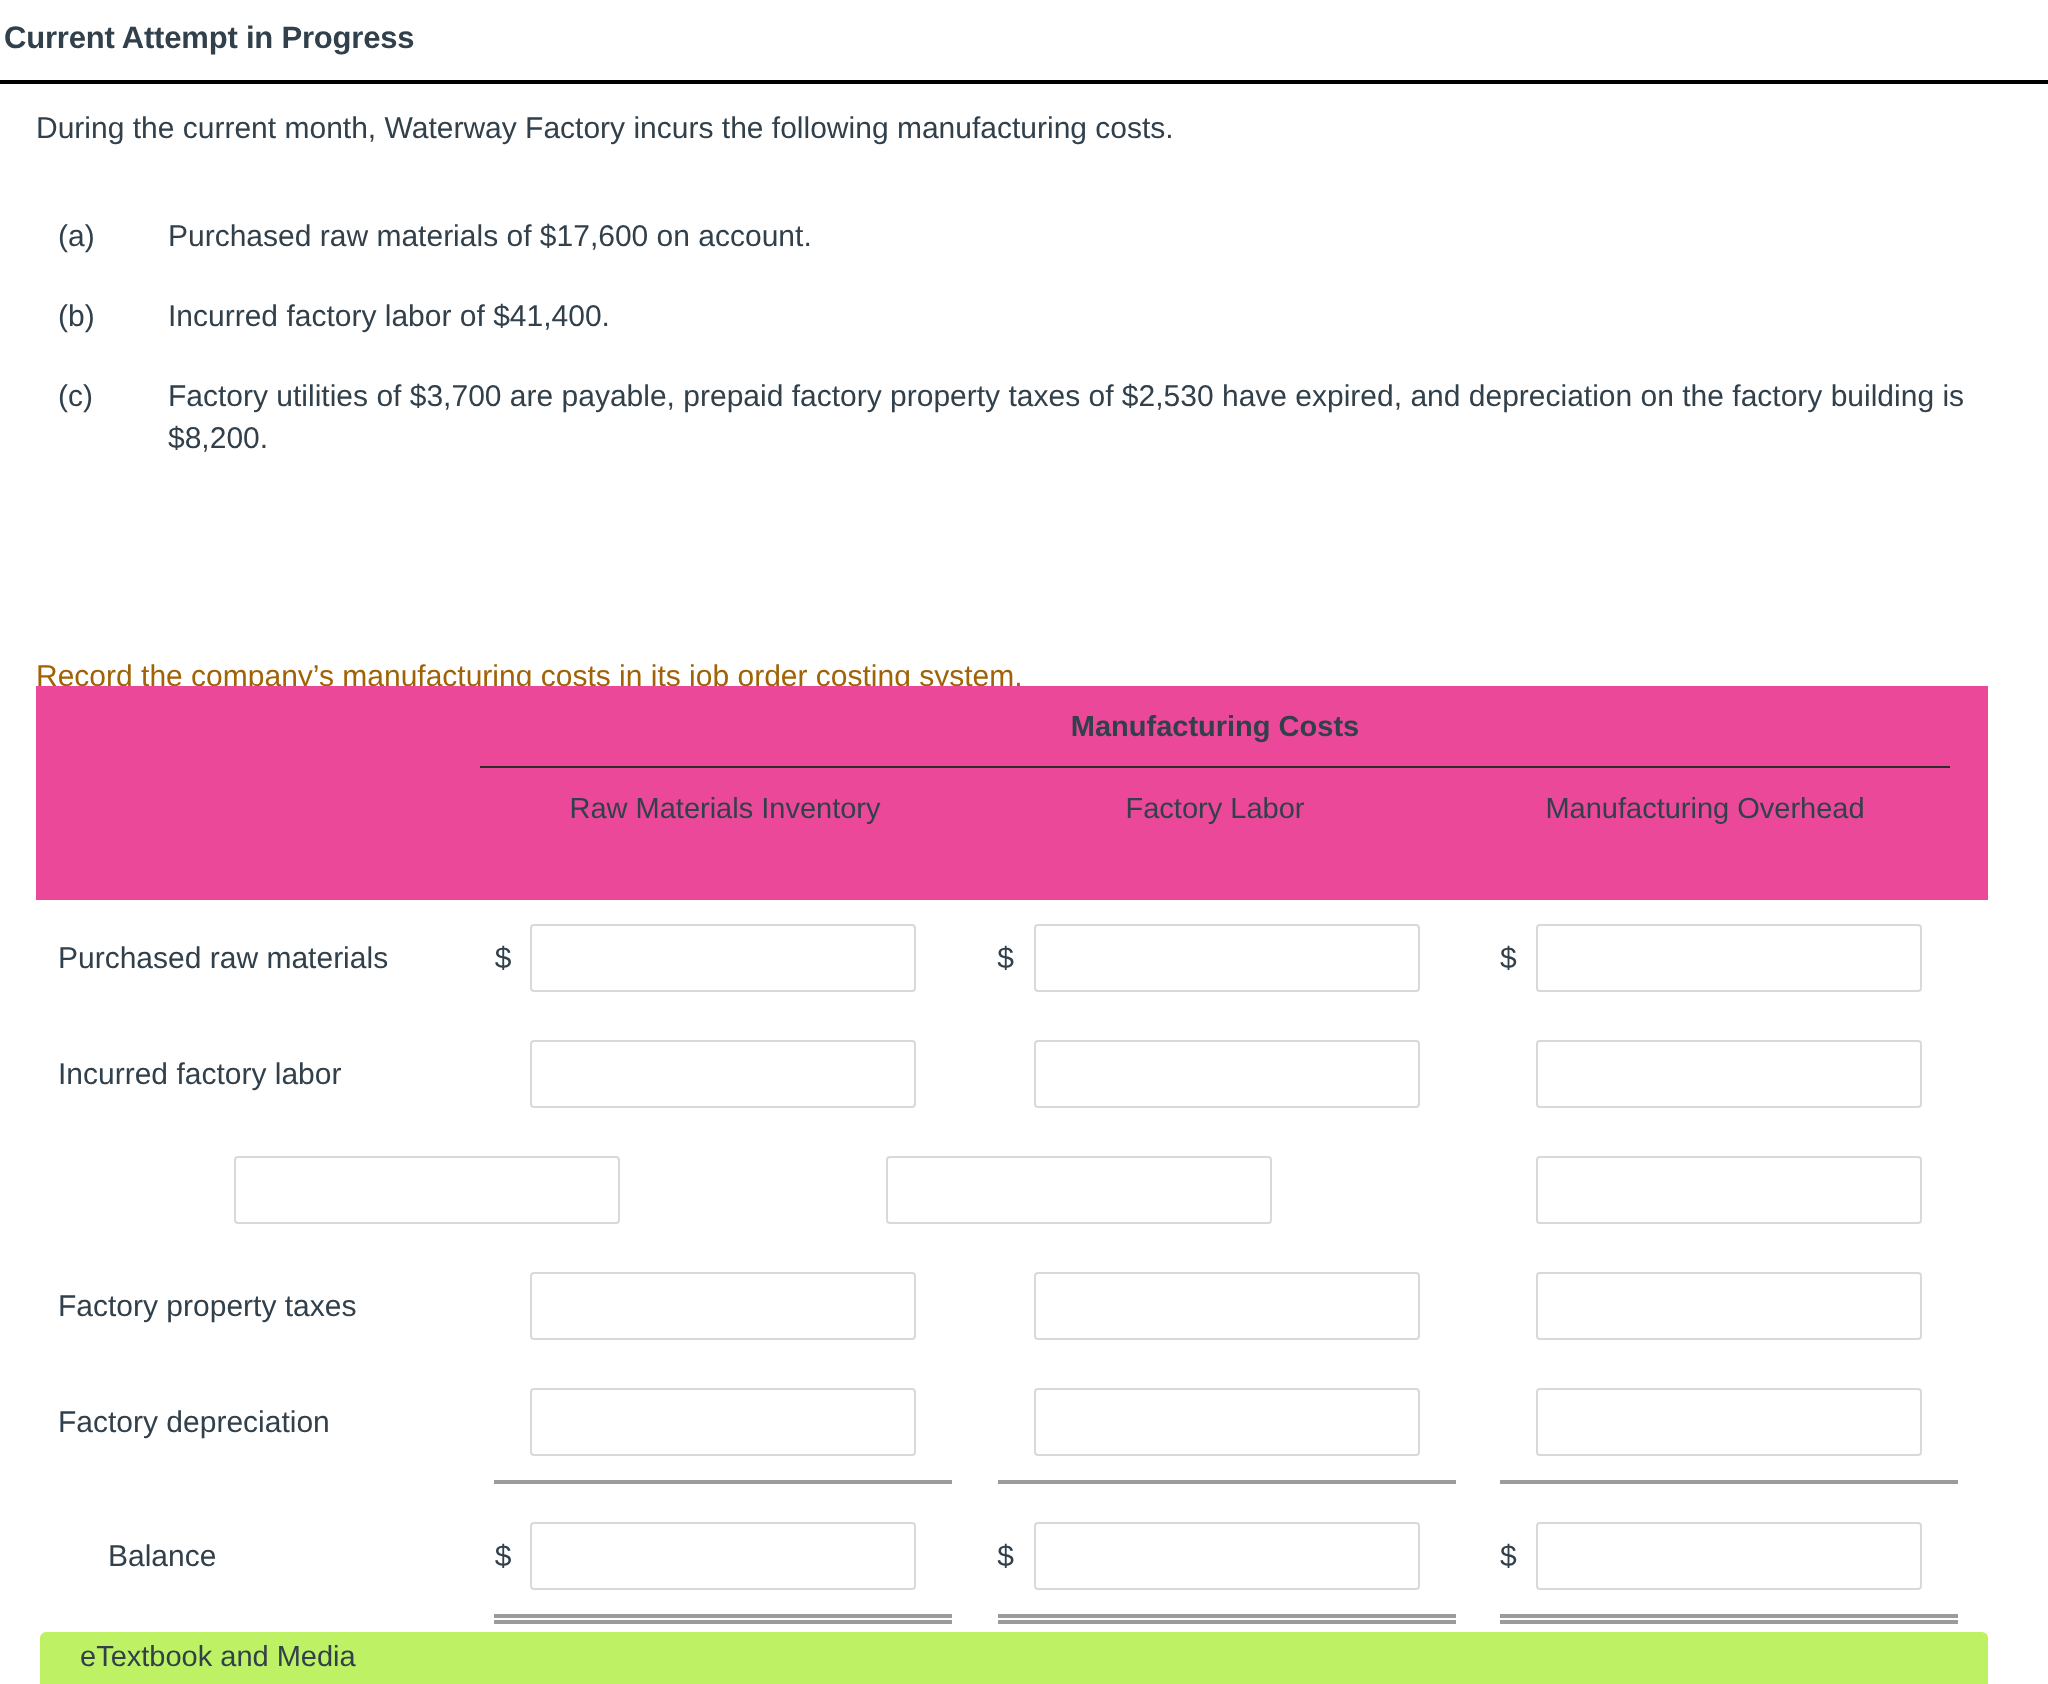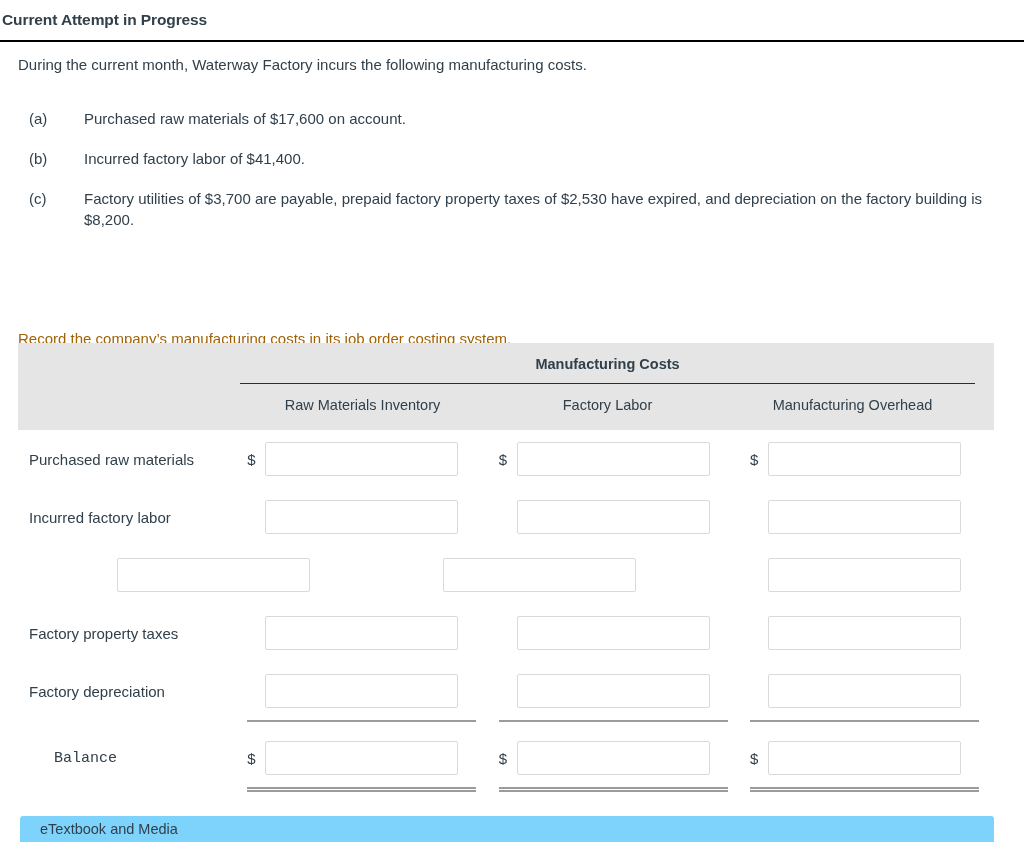--- a/index.html
+++ b/index.html
@@ -72,22 +72,22 @@
     margin-top: 31px;
   }
 
   
   .cost-table {
     position: absolute;
     left: 18px; top: 343px;
     width: 976px;
   }
   .thead {
-    background: #e5e5e5;
-    height: 87px;
+    background: #ec4899;
+    height: 107px;
     position: relative;
   }
   .group-title {
     position: absolute;
     left: 222px; top: 13px;
     width: 735px;
     text-align: center;
     font-size: 14.5px;
     font-weight: bold;
     color: #31404b;
@@ -122,21 +122,21 @@
     display: flex;
     align-items: center;
   }
   .row-label {
     width: 222px;
     flex: 0 0 222px;
     font-size: 15px;
     color: #31404b;
     padding-left: 11px;
   }
-  .row-label.indent { padding-left: 36px; font-family: Liberation Mono, monospace; }
+  .row-label.indent { padding-left: 36px; }
   .cells {
     flex: 1 1 auto;
     display: flex;
   }
   .cell {
     flex: 1 1 0;
     display: flex;
     align-items: center;
     justify-content: flex-end;
     padding-right: 33px;
@@ -191,21 +191,21 @@
     border-top: 2px solid #9b9b9b;
     border-bottom: 2px solid #9b9b9b;
   }
 
   
   .etextbook {
     position: absolute;
     left: 20px; top: 816px;
     width: 974px;
     height: 26px;
-    background: #7dd3fc;
+    background: #bef264;
     border-top-left-radius: 3px;
     border-top-right-radius: 3px;
     display: flex;
     align-items: center;
     padding-left: 20px;
   }
   .etextbook .label {
     font-size: 14.5px;
     color: #31404b;
   }

